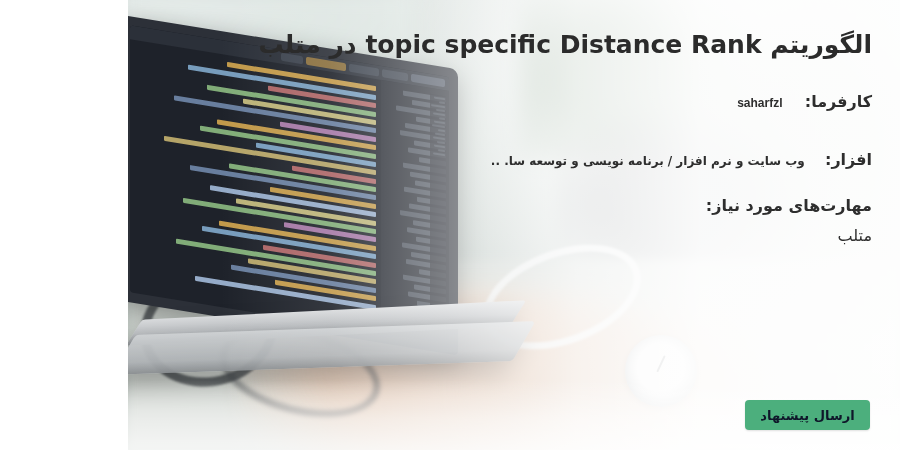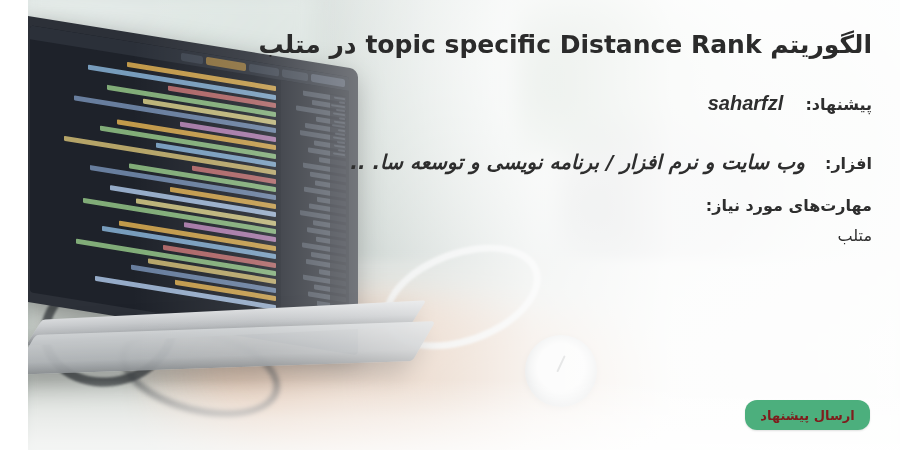--- a/index.html
+++ b/index.html
@@ -2,21 +2,21 @@
 <html lang="fa" dir="rtl"><head>
 <meta charset="utf-8">
 <style>
   html,body{margin:0;padding:0;}
   body{
     width:900px;height:450px;overflow:hidden;
     font-family:"DejaVu Sans","Liberation Sans",sans-serif;
     background:#ffffff;
   }
   .stage{
-    position:relative;width:872px;height:450px;overflow:hidden;background:#fff;
+    position:relative;width:726px;height:450px;overflow:hidden;background:#fff;padding-left:46px;
   }
 
   
   .photo{
     position:absolute;inset:0;
     background:
       radial-gradient(circle at 62% 16%, rgba(255,255,255,0.55) 0 12%, rgba(255,255,255,0) 40%),
       linear-gradient(180deg,#cfd8d4 0%, #c3cfc9 28%, #bcc7c2 55%, #b9c3bd 100%);
   }
   
@@ -144,34 +144,34 @@
   .content{position:absolute;right:0;top:0;width:900px;height:450px;}
 
   .title{
     position:absolute;right:28px;top:28px;left:180px;
     text-align:right;direction:rtl;
     font-size:25px;font-weight:bold;color:#2b2b2b;line-height:1.35;
     white-space:nowrap;
   }
   .row{position:absolute;right:28px;text-align:right;direction:rtl;color:#3a3a3a;}
   .row .lbl{font-size:16px;font-weight:bold;color:#2e2e2e;}
-  .row .val{font-size:20px;font-weight:bold;color:#2e2e2e;font-style:italic;}
+  .row .val{font-size:12px;font-weight:bold;color:#2e2e2e;}
   .row-employer{top:92px;}
   .row-employer .val{font-family:"Liberation Sans",sans-serif;}
   .row-category{top:150px;}
   .row-category .val{font-weight:bold;}
   .row-skills{top:196px;text-align:right;}
   .skills-val{
     position:absolute;right:28px;top:226px;font-size:16px;font-weight:normal;color:#2e2e2e;
     direction:rtl;text-align:right;
   }
 
   .cta{
     position:absolute;right:30px;top:400px;width:125px;height:30px;
-    background:#4caf7d;border:none;border-radius:12px;color:#7f1d1d;
+    background:#4caf7d;border:none;border-radius:4px;color:#0f172a;
     font-family:"DejaVu Sans","Liberation Sans",sans-serif;
     font-size:13px;font-weight:bold;cursor:pointer;
     display:flex;align-items:center;justify-content:center;
     box-shadow:0 1px 2px rgba(0,0,0,.12);
   }
 
   .brand{
     position:absolute;left:14px;top:418px;
     direction:ltr;text-align:left;
     font-family:"Liberation Sans",sans-serif;
@@ -291,21 +291,21 @@
   </div>
 
   <div class="fade"></div>
   <div class="fade-bottom"></div>
 
   <div class="content">
 
     <div class="title">الگوریتم topic specific Distance Rank  در متلب</div>
 
     <div class="row row-employer">
-      <span class="lbl">پیشنهاد:</span>
+      <span class="lbl">کارفرما:</span>
       <span style="display:inline-block;width:12px"></span>
       <span class="val">saharfzl</span>
     </div>
 
     <div class="row row-category">
       <span class="lbl">افزار:</span>
       <span style="display:inline-block;width:10px"></span>
       <span class="val">وب سایت و نرم افزار / برنامه نویسی و توسعه سا. ..</span>
     </div>
 

